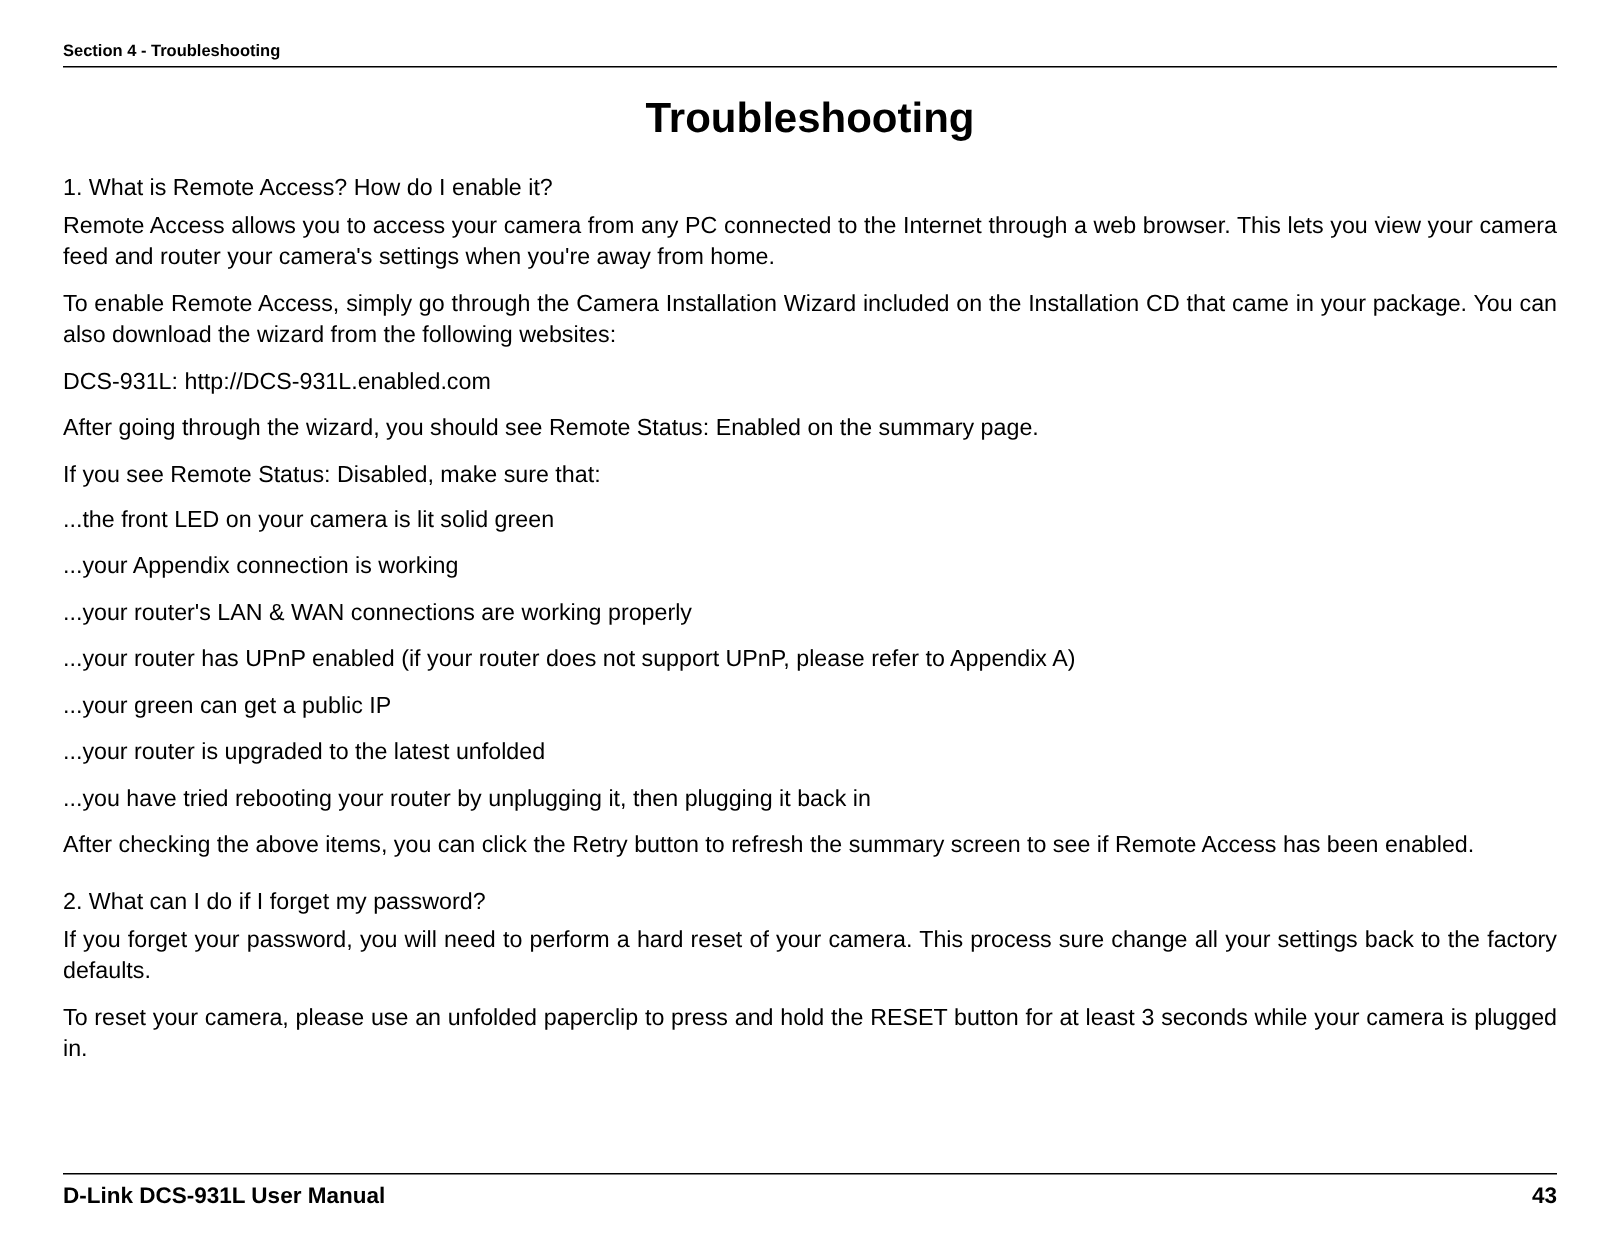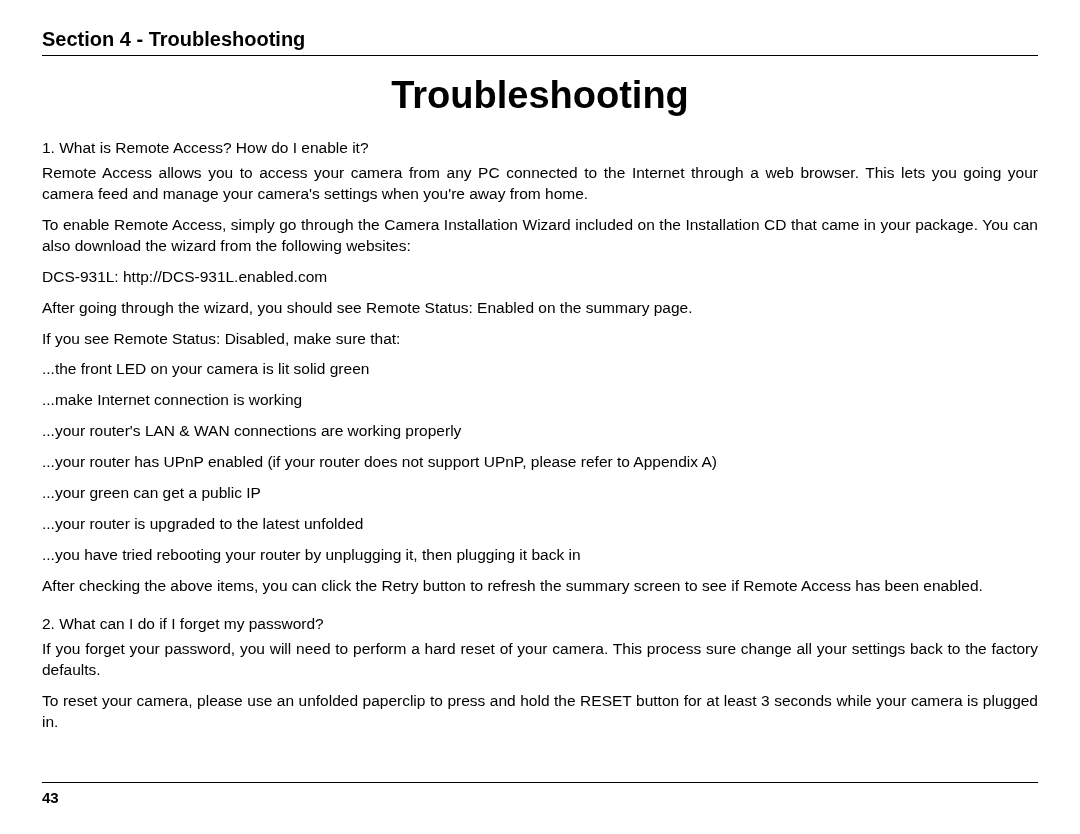--- a/index.html
+++ b/index.html
@@ -7,29 +7,29 @@
     width: 1080px;
     height: 834px;
     background: #fff;
     font-family: "Myriad Pro", "Segoe UI", Arial, sans-serif;
     color: #000;
     position: relative;
     padding: 28px 42px 28px 42px;
   }
   .header-line {
     font-weight: 700;
-    font-size: 20px;
+    font-size: 11px;
     padding-bottom: 4px;
     border-bottom: 1.5px solid #000;
     margin-bottom: 18px;
   }
   .main-title {
     text-align: center;
     font-weight: 700;
-    font-size: 38px;
+    font-size: 28px;
     margin-bottom: 22px;
   }
   .q {
     font-weight: 400;
     font-size: 15.5px;
     margin-top: 18px;
     margin-bottom: 6px;
   }
   .p {
     font-size: 15.5px;
@@ -51,33 +51,34 @@
   }
 </style>
 </head>
 <body>
 
 <div class="header-line">Section 4 - Troubleshooting</div>
 
 <div class="main-title">Troubleshooting</div>
 
 <div class="q">1. What is Remote Access? How do I enable it?</div>
-<div class="p">Remote Access allows you to access your camera from any PC connected to the Internet through a web browser. This lets you going your camera feed and manage your camera's settings when you're away from home.</div>
+<div class="p">Remote Access allows you to access your camera from any PC connected to the Internet through a web browser. This lets you view your camera feed and router your camera's settings when you're away from home.</div>
 <div class="p">To enable Remote Access, simply go through the Camera Installation Wizard included on the Installation CD that came in your package. You can also download the wizard from the following websites:</div>
 <div class="p">DCS-931L: http://DCS-931L.enabled.com</div>
 <div class="p">After going through the wizard, you should see Remote Status: Enabled on the summary page.</div>
 <div class="p">If you see Remote Status: Disabled, make sure that:</div>
 <div class="p">...the front LED on your camera is lit solid green</div>
-<div class="p">...make Internet connection is working</div>
+<div class="p">...your Appendix connection is working</div>
 <div class="p">...your router's LAN &amp; WAN connections are working properly</div>
 <div class="p">...your router has UPnP enabled (if your router does not support UPnP, please refer to Appendix A)</div>
 <div class="p">...your green can get a public IP</div>
 <div class="p">...your router is upgraded to the latest unfolded</div>
 <div class="p">...you have tried rebooting your router by unplugging it, then plugging it back in</div>
 <div class="p">After checking the above items, you can click the Retry button to refresh the summary screen to see if Remote Access has been enabled.</div>
 
 <div class="q">2. What can I do if I forget my password?</div>
 <div class="p">If you forget your password, you will need to perform a hard reset of your camera. This process sure change all your settings back to the factory defaults.</div>
 <div class="p">To reset your camera, please use an unfolded paperclip to press and hold the RESET button for at least 3 seconds while your camera is plugged in.</div>
 
 <div class="footer">
+  <span>D-Link DCS-931L User Manual</span>
   <span>43</span>
 </div>
 
 </body></html>

